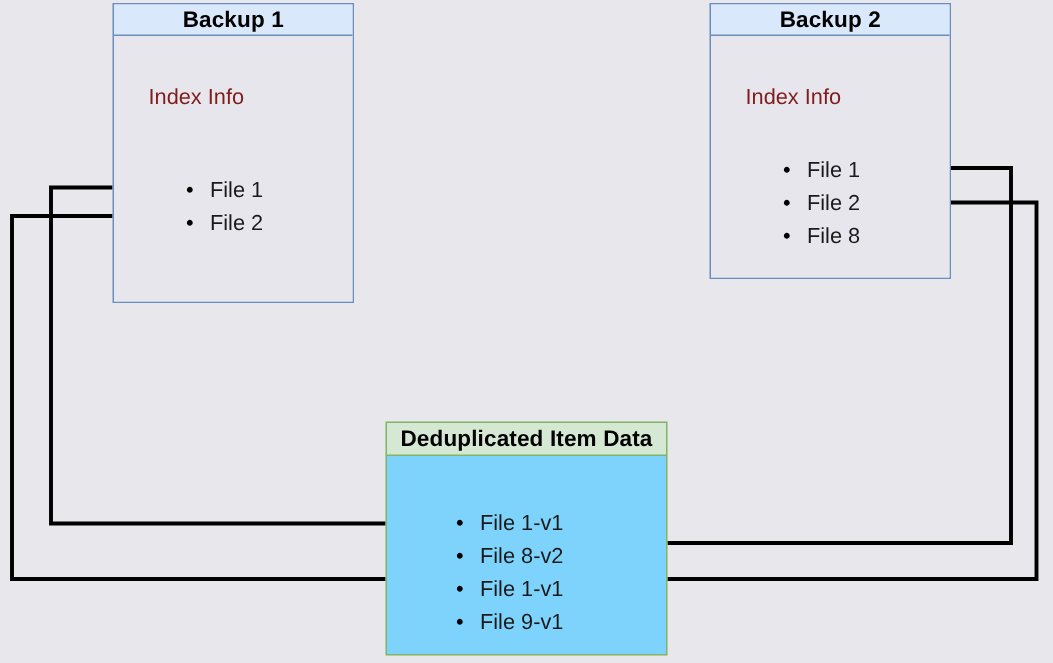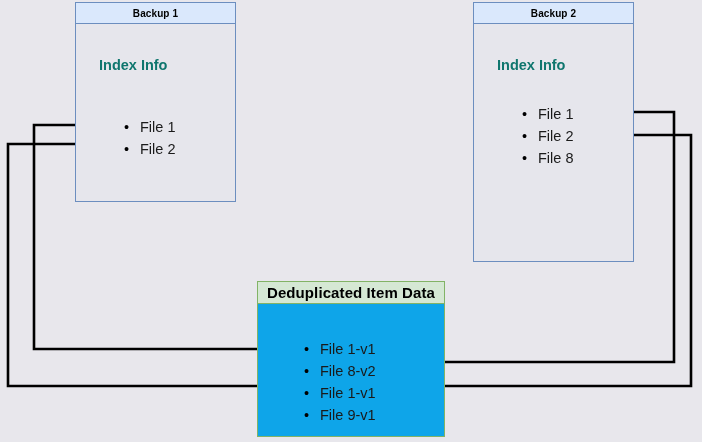--- a/index.html
+++ b/index.html
@@ -40,21 +40,21 @@
     background: #dae8fc;
   }
   .box-blue .box-header {
     box-sizing: border-box;
     height: 21px;
     border-bottom: 1px solid #6c8ebf;
     background: #dae8fc;
     display: flex;
     align-items: center;
     justify-content: center;
-    font-size: 10px;
+    font-size: 15px;
     font-weight: bold;
     color: #000000;
     letter-spacing: 0.1px;
   }
   .box-blue .box-body {
     background: #e6e6ec;
     height: calc(100% - 21px);
     position: relative;
   }
 
@@ -69,32 +69,31 @@
     background: #d5e8d4;
     display: flex;
     align-items: center;
     justify-content: center;
     font-size: 15px;
     font-weight: bold;
     color: #000000;
     letter-spacing: 0.1px;
   }
   .box-green .box-body {
-    background: #0ea5e9;
+    background: #7dd3fc;
     height: calc(100% - 22px);
     position: relative;
   }
 
   
   .index-label {
     position: absolute;
     font-size: 14.5px;
-    color: #0f766e;
+    color: #7f1d1d;
     white-space: nowrap;
-    font-weight: bold;
   }
   .file-list {
     position: absolute;
     margin: 0;
     padding: 0;
     list-style: none;
   }
   .file-list li {
     position: relative;
     font-size: 14.5px;
@@ -146,21 +145,21 @@
     <div class="box-header">Backup 1</div>
     <div class="box-body">
       <div class="index-label" style="left:23px; top:33px;">Index Info</div>
       <ul class="file-list" style="left:48px; top:92px;">
         <li>File 1</li>
         <li>File 2</li>
       </ul>
     </div>
   </div>
 
-  <div class="box box-blue" style="left:473px; top:2px; width:161px; height:260px;">
+  <div class="box box-blue" style="left:473px; top:2px; width:161px; height:184px;">
     <div class="box-header">Backup 2</div>
     <div class="box-body">
       <div class="index-label" style="left:23px; top:33px;">Index Info</div>
       <ul class="file-list" style="left:48px; top:79px;">
         <li>File 1</li>
         <li>File 2</li>
         <li>File 8</li>
       </ul>
     </div>
   </div>

